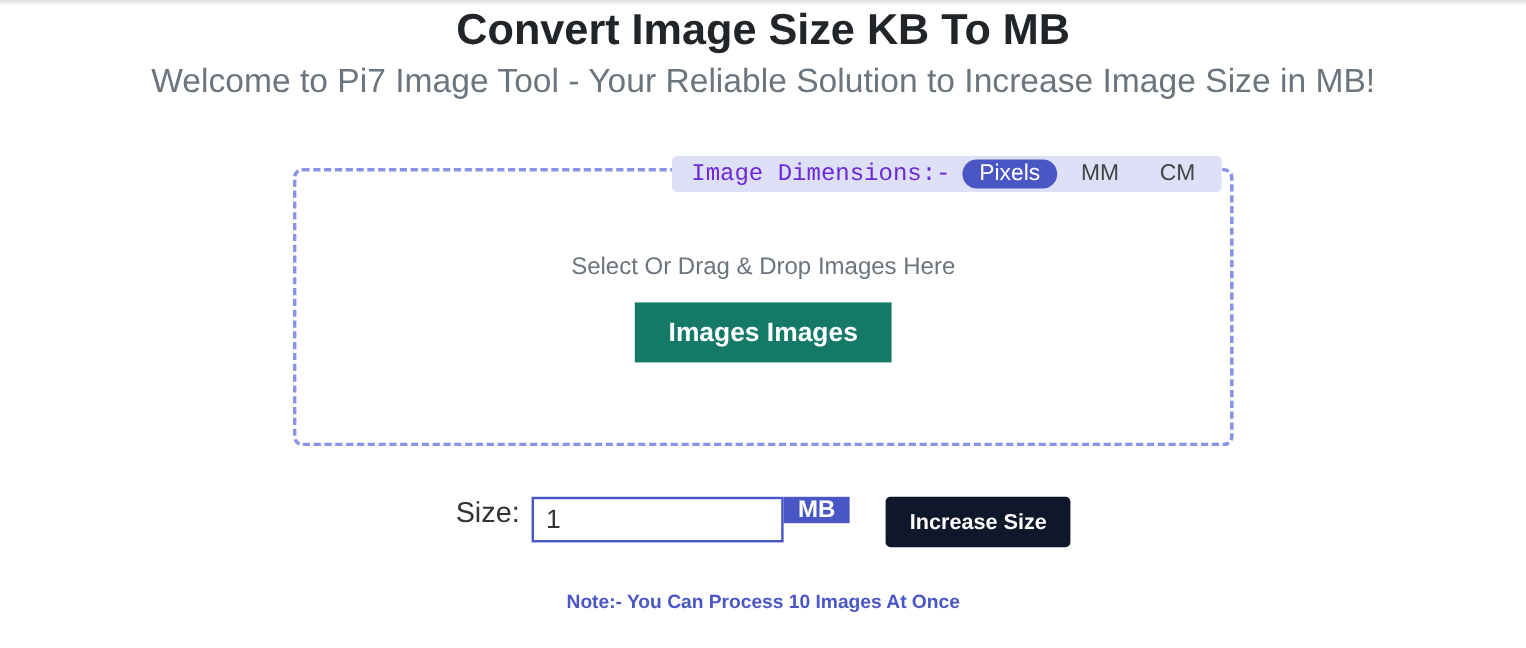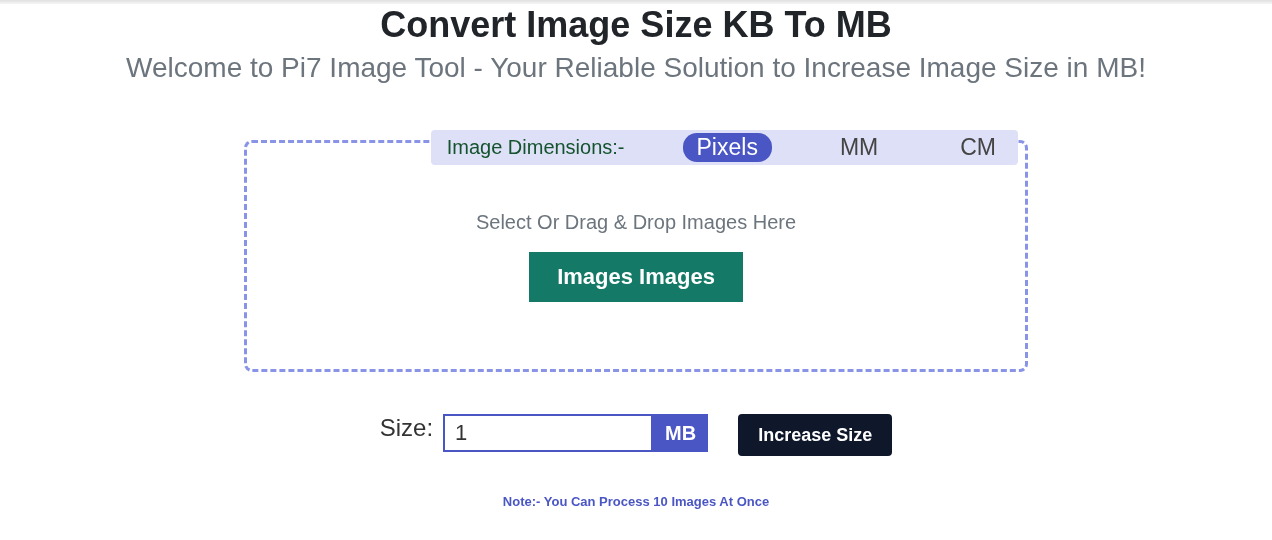--- a/index.html
+++ b/index.html
@@ -54,32 +54,32 @@
       right: 10px;
       background: #dde0f7;
       padding: 3px 8px 3px 16px;
       border-radius: 4px;
       display: flex;
       align-items: center;
       gap: 6px;
     }
     .dim-label {
       font-size: 20px;
-      color: #14532d;
+      color: #6d28d9;
       margin-right: 4px;
+      font-family: Liberation Mono, monospace;
     }
     .unit-btn {
-      font-size: 23px;
+      font-size: 19px;
       color: #444;
       padding: 1px 14px;
       border-radius: 14px;
       cursor: pointer;
       border: none;
       background: transparent;
-      margin-left: 48px;
     }
     .unit-btn.active {
       background: #4a56c4;
       color: #fff;
     }
     .drop-text {
       font-size: 20px;
       color: #6c757d;
       margin-bottom: 18px;
     }
@@ -111,41 +111,41 @@
       width: 210px;
       height: 38px;
       text-align: left;
       color: #333;
     }
     .unit-box {
       background: #4a56c4;
       color: #fff;
       font-size: 20px;
       font-weight: 600;
-      height: 38px;
+      height: 22px;
       display: flex;
       align-items: center;
       padding: 0 12px;
       margin-left: -8px;
     }
     .increase-btn {
       background: #0f172a;
       color: #fff;
       font-size: 18px;
       font-weight: 700;
       border: none;
       padding: 0 20px;
       height: 42px;
       border-radius: 4px;
       cursor: pointer;
       margin-left: 22px;
     }
     .note {
       margin-top: 38px;
-      font-size: 13px;
+      font-size: 16px;
       font-weight: 700;
       color: #4a56c4;
     }
   </style>
 </head>
 <body>
 
 <div class="top-border"></div>
 
 <div class="container">

